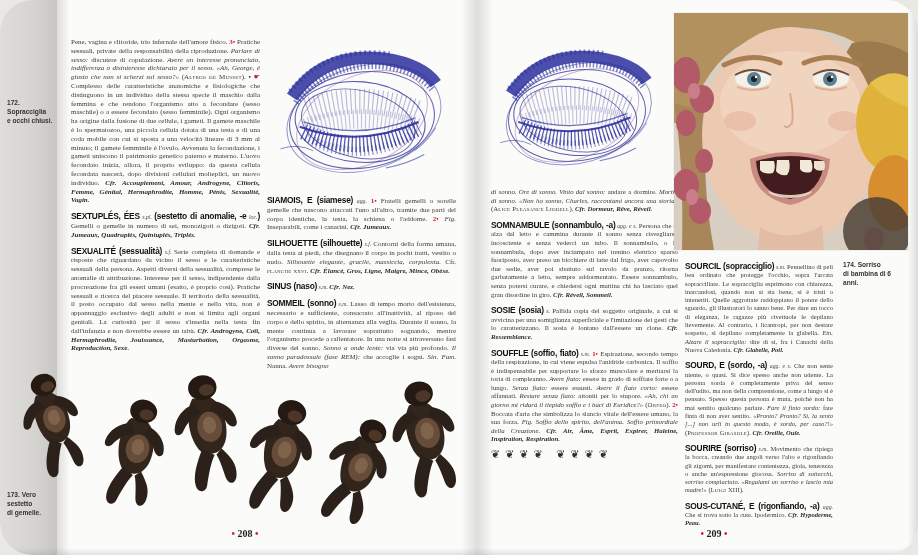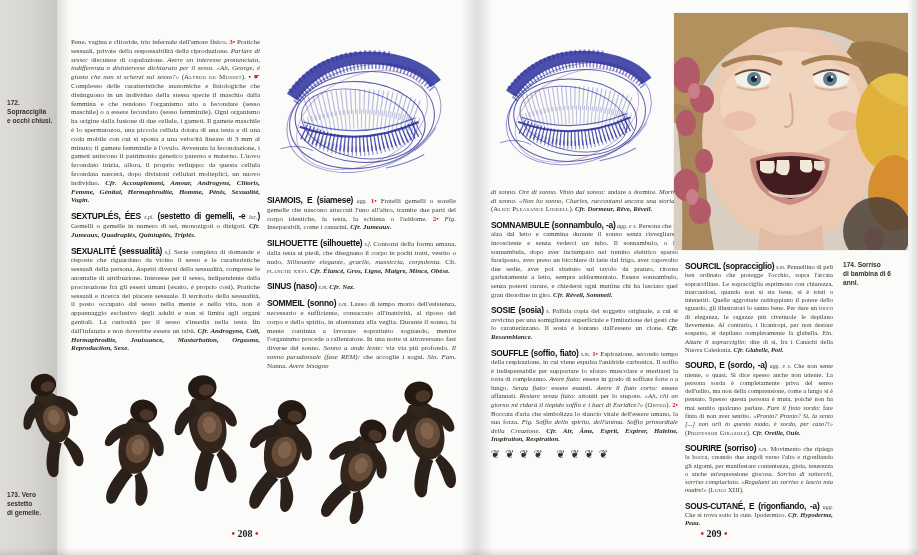--- a/index.html
+++ b/index.html
@@ -1,17 +1,17 @@
 <!DOCTYPE html>
 <html><head>
 <meta charset="utf-8">
 <style>
   html,body{margin:0;padding:0;background:#e9e8e5;}
   #stage{position:relative;width:918px;height:555px;background:#fbfbf9;overflow:hidden;
-         font-family:"Liberation Serif",serif;}
+         font-family:"Liberation Serif",serif;border-radius:32px;}
   
   .margin-strip{position:absolute;left:0;top:0;width:57px;height:555px;
     background:linear-gradient(90deg,#deddda 0%,#d5d4d0 60%,#c7c6c2 100%);}
   .page-curve-left{position:absolute;left:57px;top:0;width:13px;height:555px;
     background:linear-gradient(90deg,rgba(90,85,80,.18),rgba(0,0,0,0));}
   .gutter{position:absolute;left:461px;top:0;width:32px;height:555px;
     background:linear-gradient(90deg,rgba(0,0,0,0),rgba(70,70,78,.16) 50%,rgba(0,0,0,0));}
   .right-edge{position:absolute;right:0;top:0;width:10px;height:555px;
     background:linear-gradient(90deg,rgba(0,0,0,0),rgba(90,90,90,.20));}
   .bottom-edge{position:absolute;left:0;bottom:0;width:918px;height:7px;
@@ -86,21 +86,21 @@
   <div class="right-edge"></div>
   <div class="bottom-edge"></div>
 
   <div id="caption-172" class="margin-cap">172. Sopracciglia
 e occhi chiusi.</div>
   <div id="caption-173" class="margin-cap">173. Vero sestetto
 di gemelle.</div>
 
   <div class="col fs-a" style="left:71px;top:38px;width:189px;">
     <p><span>Pene, vagina e clitoride, trio infernale dell'amore fisico. </span><span class="s-r">3• </span><span>Pratiche sessuali, private della responsabilità della riproduzione. </span><span class="s-i">Parlare di sesso:</span><span> discutere di copulazione. </span><span class="s-i">Avere un interesse pronunciato, indifferenza o disinteresse dichiarato per il sesso.</span><span class="s-i"> «Ah, George, è giusto che non si scherzi sul sesso?»</span><span> (</span><span class="s-sc">Alfred de Musset</span><span>). </span><span class="s-b">• </span><span class="s-hand">☛ </span><span>Complesso delle caratteristiche anatomiche e fisiologiche che distinguono in un individuo della stessa specie il maschio dalla femmina e che rendono l'organismo atto a fecondare (sesso maschile) o a essere fecondato (sesso femminile). Ogni organismo ha origine dalla fusione di due cellule, i gameti. Il gamete maschile è lo spermatozoo, una piccola cellula dotata di una testa e di una coda mobile con cui si sposta a una velocità lineare di 3 mm al minuto; il gamete femminile è l'ovulo. Avvenuta la fecondazione, i gameti uniscono il patrimonio genetico paterno e materno. L'uovo fecondato inizia, allora, il proprio sviluppo: da questa cellula fecondata nascerà, dopo divisioni cellulari molteplici, un nuovo individuo. </span><span class="s-bi">Cfr. Accouplement, Amour, Androgyne, Clitoris, Femme, Génital, Hermaphrodite, Homme, Pénis, Sexualité, Vagin.</span></p>
-    <p><span class="s-hw">SEXTUPLÉS, ÉES</span><span class="s-pos"> s.pl. </span><span class="s-hw">(sestetto di gemelli, -e</span><span class="s-pos"> loc.</span><span class="s-hw">)</span><span> Gemelli o gemelle in numero di sei, monozigoti o dizigoti. </span><span class="s-bi">Cfr. Jumeaux, Quadruplés, Quintuplés, Triplés.</span></p>
+    <p><span class="s-hw">SEXTUPLÉS, ÉES</span><span class="s-pos"> s.pl. </span><span class="s-hw">(sestetto di anomalie, -e</span><span class="s-pos"> loc.</span><span class="s-hw">)</span><span> Gemelli o gemelle in numero di sei, monozigoti o dizigoti. </span><span class="s-bi">Cfr. Jumeaux, Quadruplés, Quintuplés, Triplés.</span></p>
     <p><span class="s-hw">SEXUALITÉ (sessualità)</span><span class="s-pos"> s.f. </span><span>Serie completa di domande e risposte che riguardano da vicino il sesso e le caratteristiche sessuali della persona. Aspetti diversi della sessualità, comprese le anomalie di attribuzione. Interesse per il sesso, indipendente dalla procreazione fra gli esseri umani (esatto, è proprio così). Pratiche sessuali e ricerca del piacere sessuale. Il territorio della sessualità, il posto occupato dal sesso nella mente e nella vita, non è appannaggio esclusivo degli adulti e non si limita agli organi genitali. La curiosità per il sesso s'insedia nella testa fin dall'infanzia e non dovrebbe essere un tabù. </span><span class="s-bi">Cfr. Androgyne, Coït, Hermaphrodite, Jouissance, Masturbation, Orgasme, Reproduction, Sexe.</span></p>
   </div>
 
   <svg id="eye-left" viewBox="0 0 190 155">
     <use href="#eyeSketch"></use>
   </svg>
 
   <div class="col fs-a" style="left:267px;top:196px;width:189px;">
     <p><span class="s-hw">SIAMOIS, E (siamese)</span><span class="s-pos"> agg. </span><span class="s-r">1• </span><span>Fratelli gemelli o sorelle gemelle che nascono attaccati l'uno all'altro, tramite due parti del corpo identiche, la testa, la schiena o l'addome. </span><span class="s-r">2• </span><span class="s-i">Fig.</span><span> Inseparabili, come i canarini. </span><span class="s-bi">Cfr. Jumeaux.</span></p>
     <p><span class="s-hw">SILHOUETTE (silhouette)</span><span class="s-pos"> s.f. </span><span>Contorni della forma umana, dalla testa ai piedi, che disegnano il corpo in pochi tratti, vestito o nudo. </span><span class="s-i">Silhouette elegante, gracile, massiccia, corpulenta.</span><span> Cfr. </span><span class="s-sc">planche xxvi</span><span>. </span><span class="s-bi">Cfr. Élancé, Gros, Ligne, Maigre, Mince, Obèse.</span></p>

